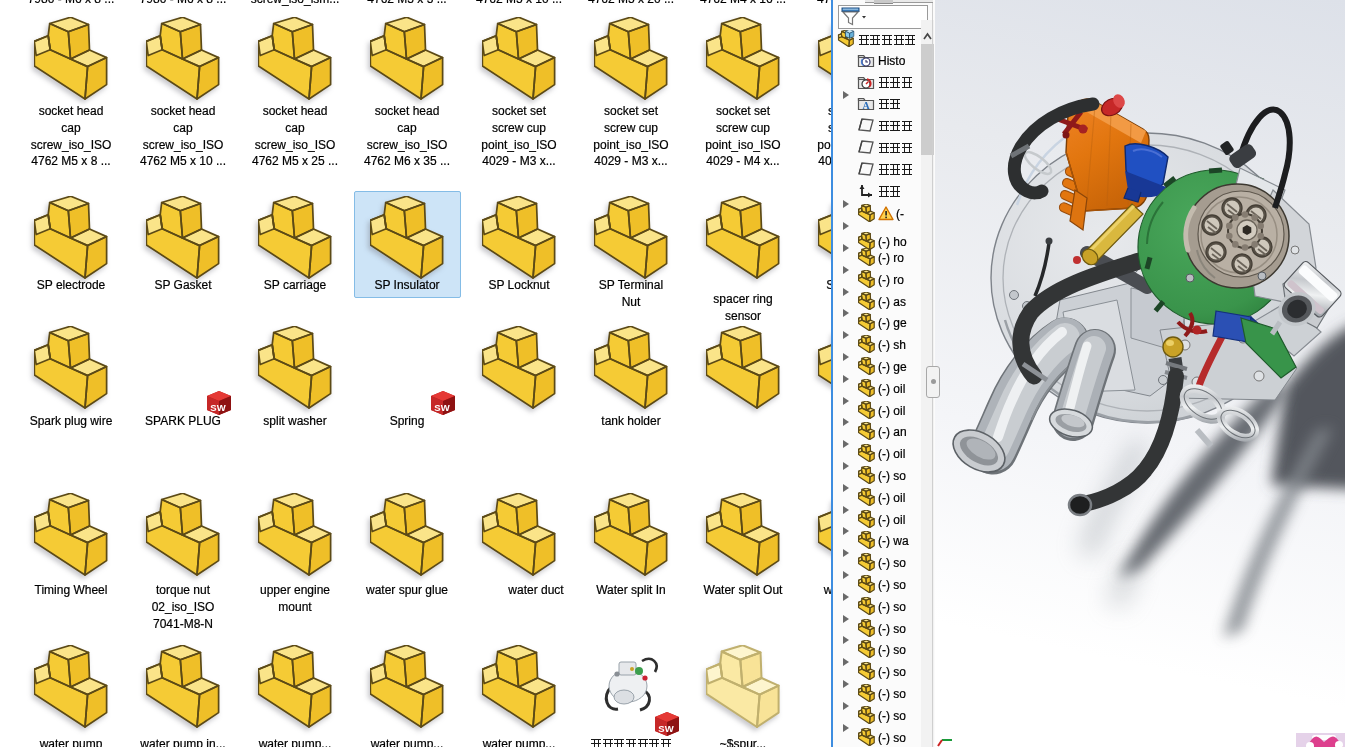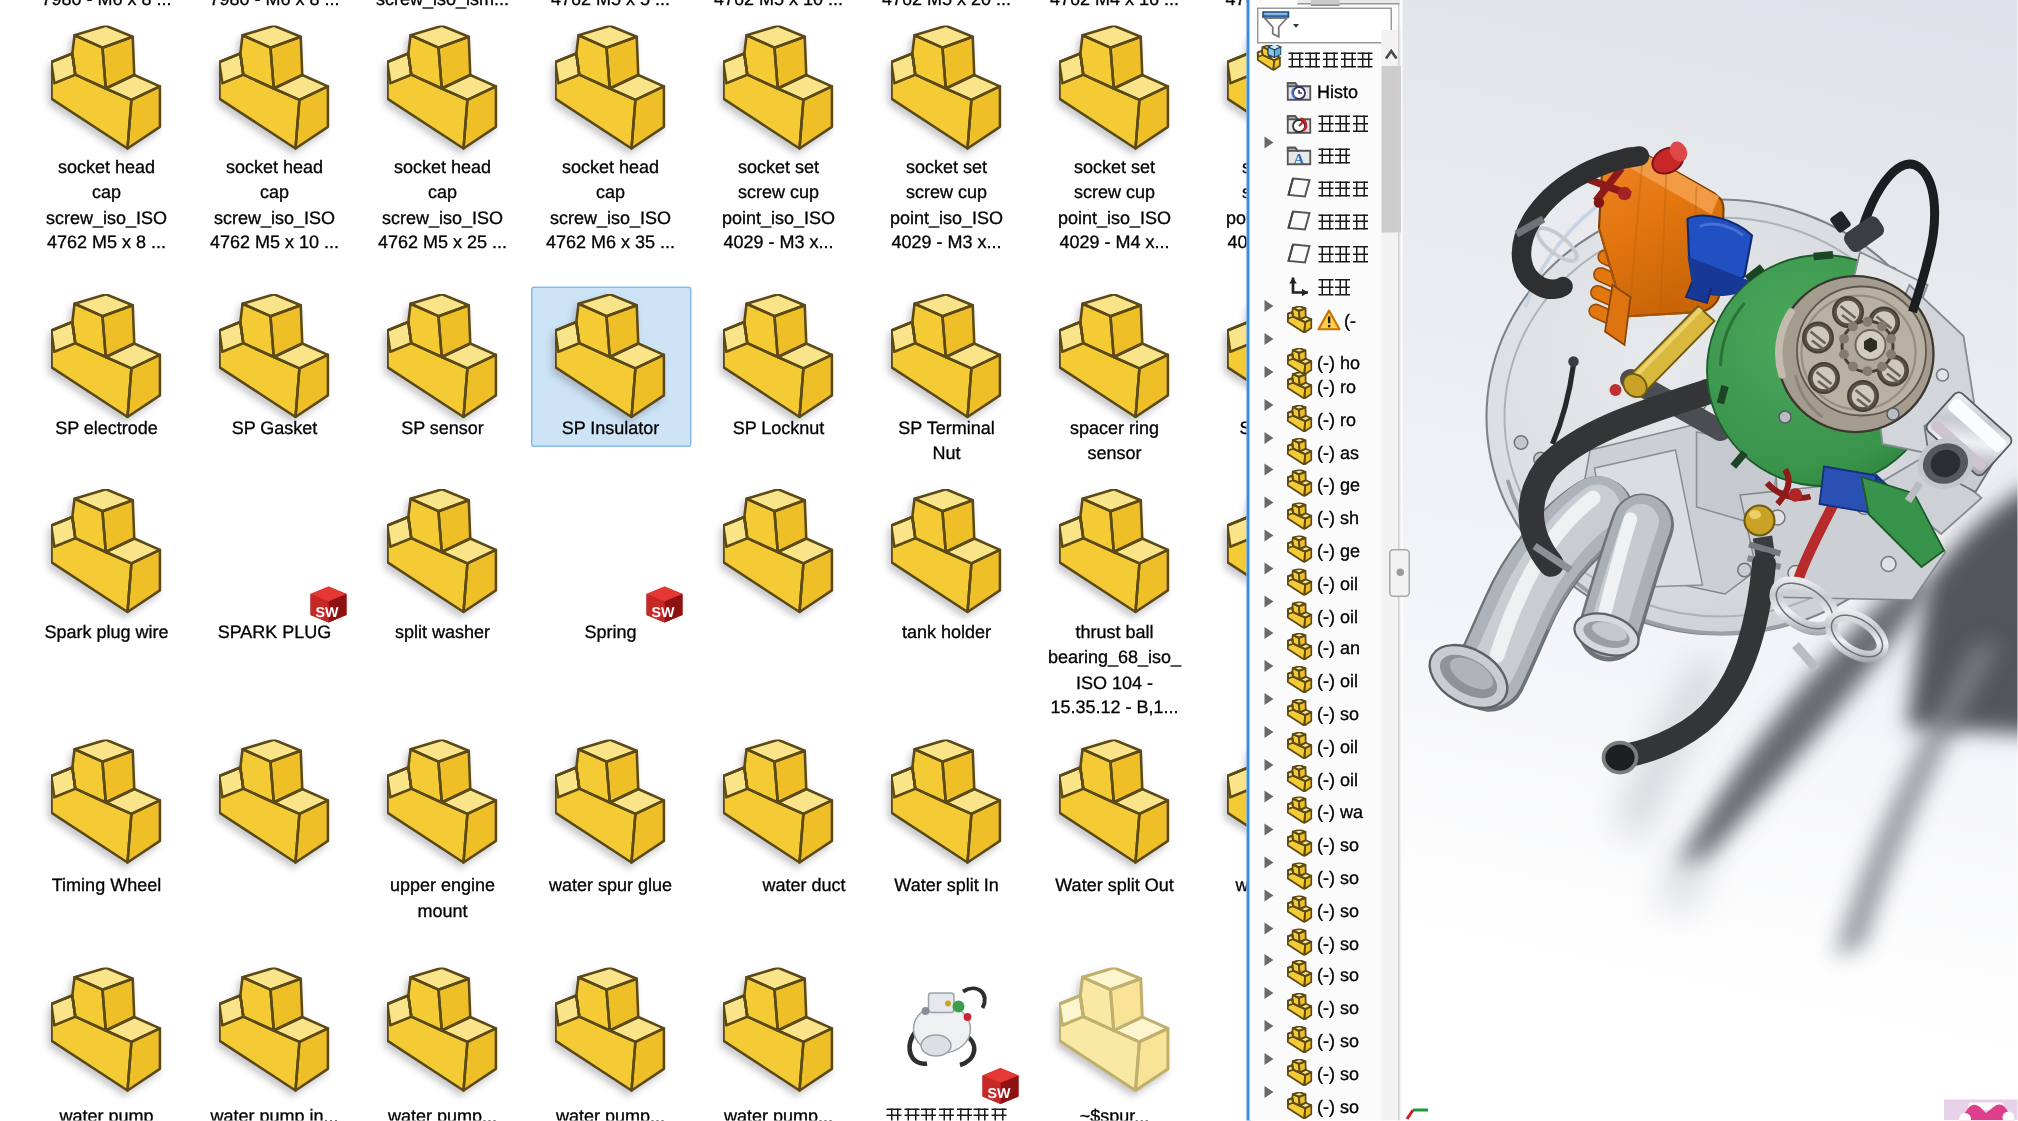--- a/index.html
+++ b/index.html
@@ -131,37 +131,37 @@
       <use href="#pt"></use>
     </svg>
     <div class="lbl" style="left:15px;top:277px">SP electrode</div>
     <svg style="position:absolute;left:146px;top:196px;filter:drop-shadow(-2px 3px 2.5px rgba(110,110,120,0.38))" width="74" height="83" viewBox="0 0 74 83">
       <use href="#pt"></use>
     </svg>
     <div class="lbl" style="left:127px;top:277px">SP Gasket</div>
     <svg style="position:absolute;left:258px;top:196px;filter:drop-shadow(-2px 3px 2.5px rgba(110,110,120,0.38))" width="74" height="83" viewBox="0 0 74 83">
       <use href="#pt"></use>
     </svg>
-    <div class="lbl" style="left:239px;top:277px">SP sensor</div>
+    <div class="lbl" style="left:239px;top:277px">SP carriage</div>
     <svg style="position:absolute;left:370px;top:196px;filter:drop-shadow(-2px 3px 2.5px rgba(110,110,120,0.38))" width="74" height="83" viewBox="0 0 74 83">
       <use href="#pt"></use>
     </svg>
     <div class="lbl" style="left:351px;top:277px">SP Insulator</div>
     <svg style="position:absolute;left:482px;top:196px;filter:drop-shadow(-2px 3px 2.5px rgba(110,110,120,0.38))" width="74" height="83" viewBox="0 0 74 83">
       <use href="#pt"></use>
     </svg>
     <div class="lbl" style="left:463px;top:277px">SP Locknut</div>
     <svg style="position:absolute;left:594px;top:196px;filter:drop-shadow(-2px 3px 2.5px rgba(110,110,120,0.38))" width="74" height="83" viewBox="0 0 74 83">
       <use href="#pt"></use>
     </svg>
     <div class="lbl" style="left:575px;top:277px">SP Terminal<br>Nut</div>
     <svg style="position:absolute;left:706px;top:196px;filter:drop-shadow(-2px 3px 2.5px rgba(110,110,120,0.38))" width="74" height="83" viewBox="0 0 74 83">
       <use href="#pt"></use>
     </svg>
-    <div class="lbl" style="left:687px;top:277px">spacer ring<br>sensor</div>
+    <div class="lbl" style="left:687px;top:291px">spacer ring<br>sensor</div>
     <svg style="position:absolute;left:818px;top:196px;filter:drop-shadow(-2px 3px 2.5px rgba(110,110,120,0.38))" width="74" height="83" viewBox="0 0 74 83">
       <use href="#pt"></use>
     </svg>
     <div class="lbl" style="left:799px;top:277px">Spark plug<br>cap</div>
     <svg style="position:absolute;left:34px;top:326px;filter:drop-shadow(-2px 3px 2.5px rgba(110,110,120,0.38))" width="74" height="83" viewBox="0 0 74 83">
       <use href="#pt"></use>
     </svg>
     <div class="lbl" style="left:15px;top:413px">Spark plug wire</div>
     <div class="lbl" style="left:127px;top:413px">SPARK PLUG</div>
     <svg style="position:absolute;left:258px;top:326px;filter:drop-shadow(-2px 3px 2.5px rgba(110,110,120,0.38))" width="74" height="83" viewBox="0 0 74 83">
@@ -172,38 +172,38 @@
     <svg style="position:absolute;left:482px;top:326px;filter:drop-shadow(-2px 3px 2.5px rgba(110,110,120,0.38))" width="74" height="83" viewBox="0 0 74 83">
       <use href="#pt"></use>
     </svg>
     <svg style="position:absolute;left:594px;top:326px;filter:drop-shadow(-2px 3px 2.5px rgba(110,110,120,0.38))" width="74" height="83" viewBox="0 0 74 83">
       <use href="#pt"></use>
     </svg>
     <div class="lbl" style="left:575px;top:413px">tank holder</div>
     <svg style="position:absolute;left:706px;top:326px;filter:drop-shadow(-2px 3px 2.5px rgba(110,110,120,0.38))" width="74" height="83" viewBox="0 0 74 83">
       <use href="#pt"></use>
     </svg>
-    <div class="lbl" style="left:687px;top:413px">thrust ball<br>bearing_68_iso_<br>ISO 104 -<br>15.35.12 - B,1...</div>
     <svg style="position:absolute;left:818px;top:326px;filter:drop-shadow(-2px 3px 2.5px rgba(110,110,120,0.38))" width="74" height="83" viewBox="0 0 74 83">
       <use href="#pt"></use>
     </svg>
     <div class="lbl" style="left:799px;top:413px">timing<br>carriage</div>
     <svg style="position:absolute;left:205px;top:389px" width="28" height="28" viewBox="0 0 28 28">
       <use href="#swb"></use>
     </svg>
     <svg style="position:absolute;left:429px;top:389px" width="28" height="28" viewBox="0 0 28 28">
       <use href="#swb"></use>
     </svg>
     <svg style="position:absolute;left:34px;top:493px;filter:drop-shadow(-2px 3px 2.5px rgba(110,110,120,0.38))" width="74" height="83" viewBox="0 0 74 83">
       <use href="#pt"></use>
     </svg>
     <div class="lbl" style="left:15px;top:582px">Timing Wheel</div>
     <svg style="position:absolute;left:146px;top:493px;filter:drop-shadow(-2px 3px 2.5px rgba(110,110,120,0.38))" width="74" height="83" viewBox="0 0 74 83">
       <use href="#pt"></use>
     </svg>
+    <div class="lbl" style="left:127px;top:582px">torque nut<br>02_iso_ISO<br>7041-M8-N</div>
     <svg style="position:absolute;left:258px;top:493px;filter:drop-shadow(-2px 3px 2.5px rgba(110,110,120,0.38))" width="74" height="83" viewBox="0 0 74 83">
       <use href="#pt"></use>
     </svg>
     <div class="lbl" style="left:239px;top:582px">upper engine<br>mount</div>
     <svg style="position:absolute;left:370px;top:493px;filter:drop-shadow(-2px 3px 2.5px rgba(110,110,120,0.38))" width="74" height="83" viewBox="0 0 74 83">
       <use href="#pt"></use>
     </svg>
     <div class="lbl" style="left:351px;top:582px">water spur glue</div>
     <svg style="position:absolute;left:482px;top:493px;filter:drop-shadow(-2px 3px 2.5px rgba(110,110,120,0.38))" width="74" height="83" viewBox="0 0 74 83">
       <use href="#pt"></use>

